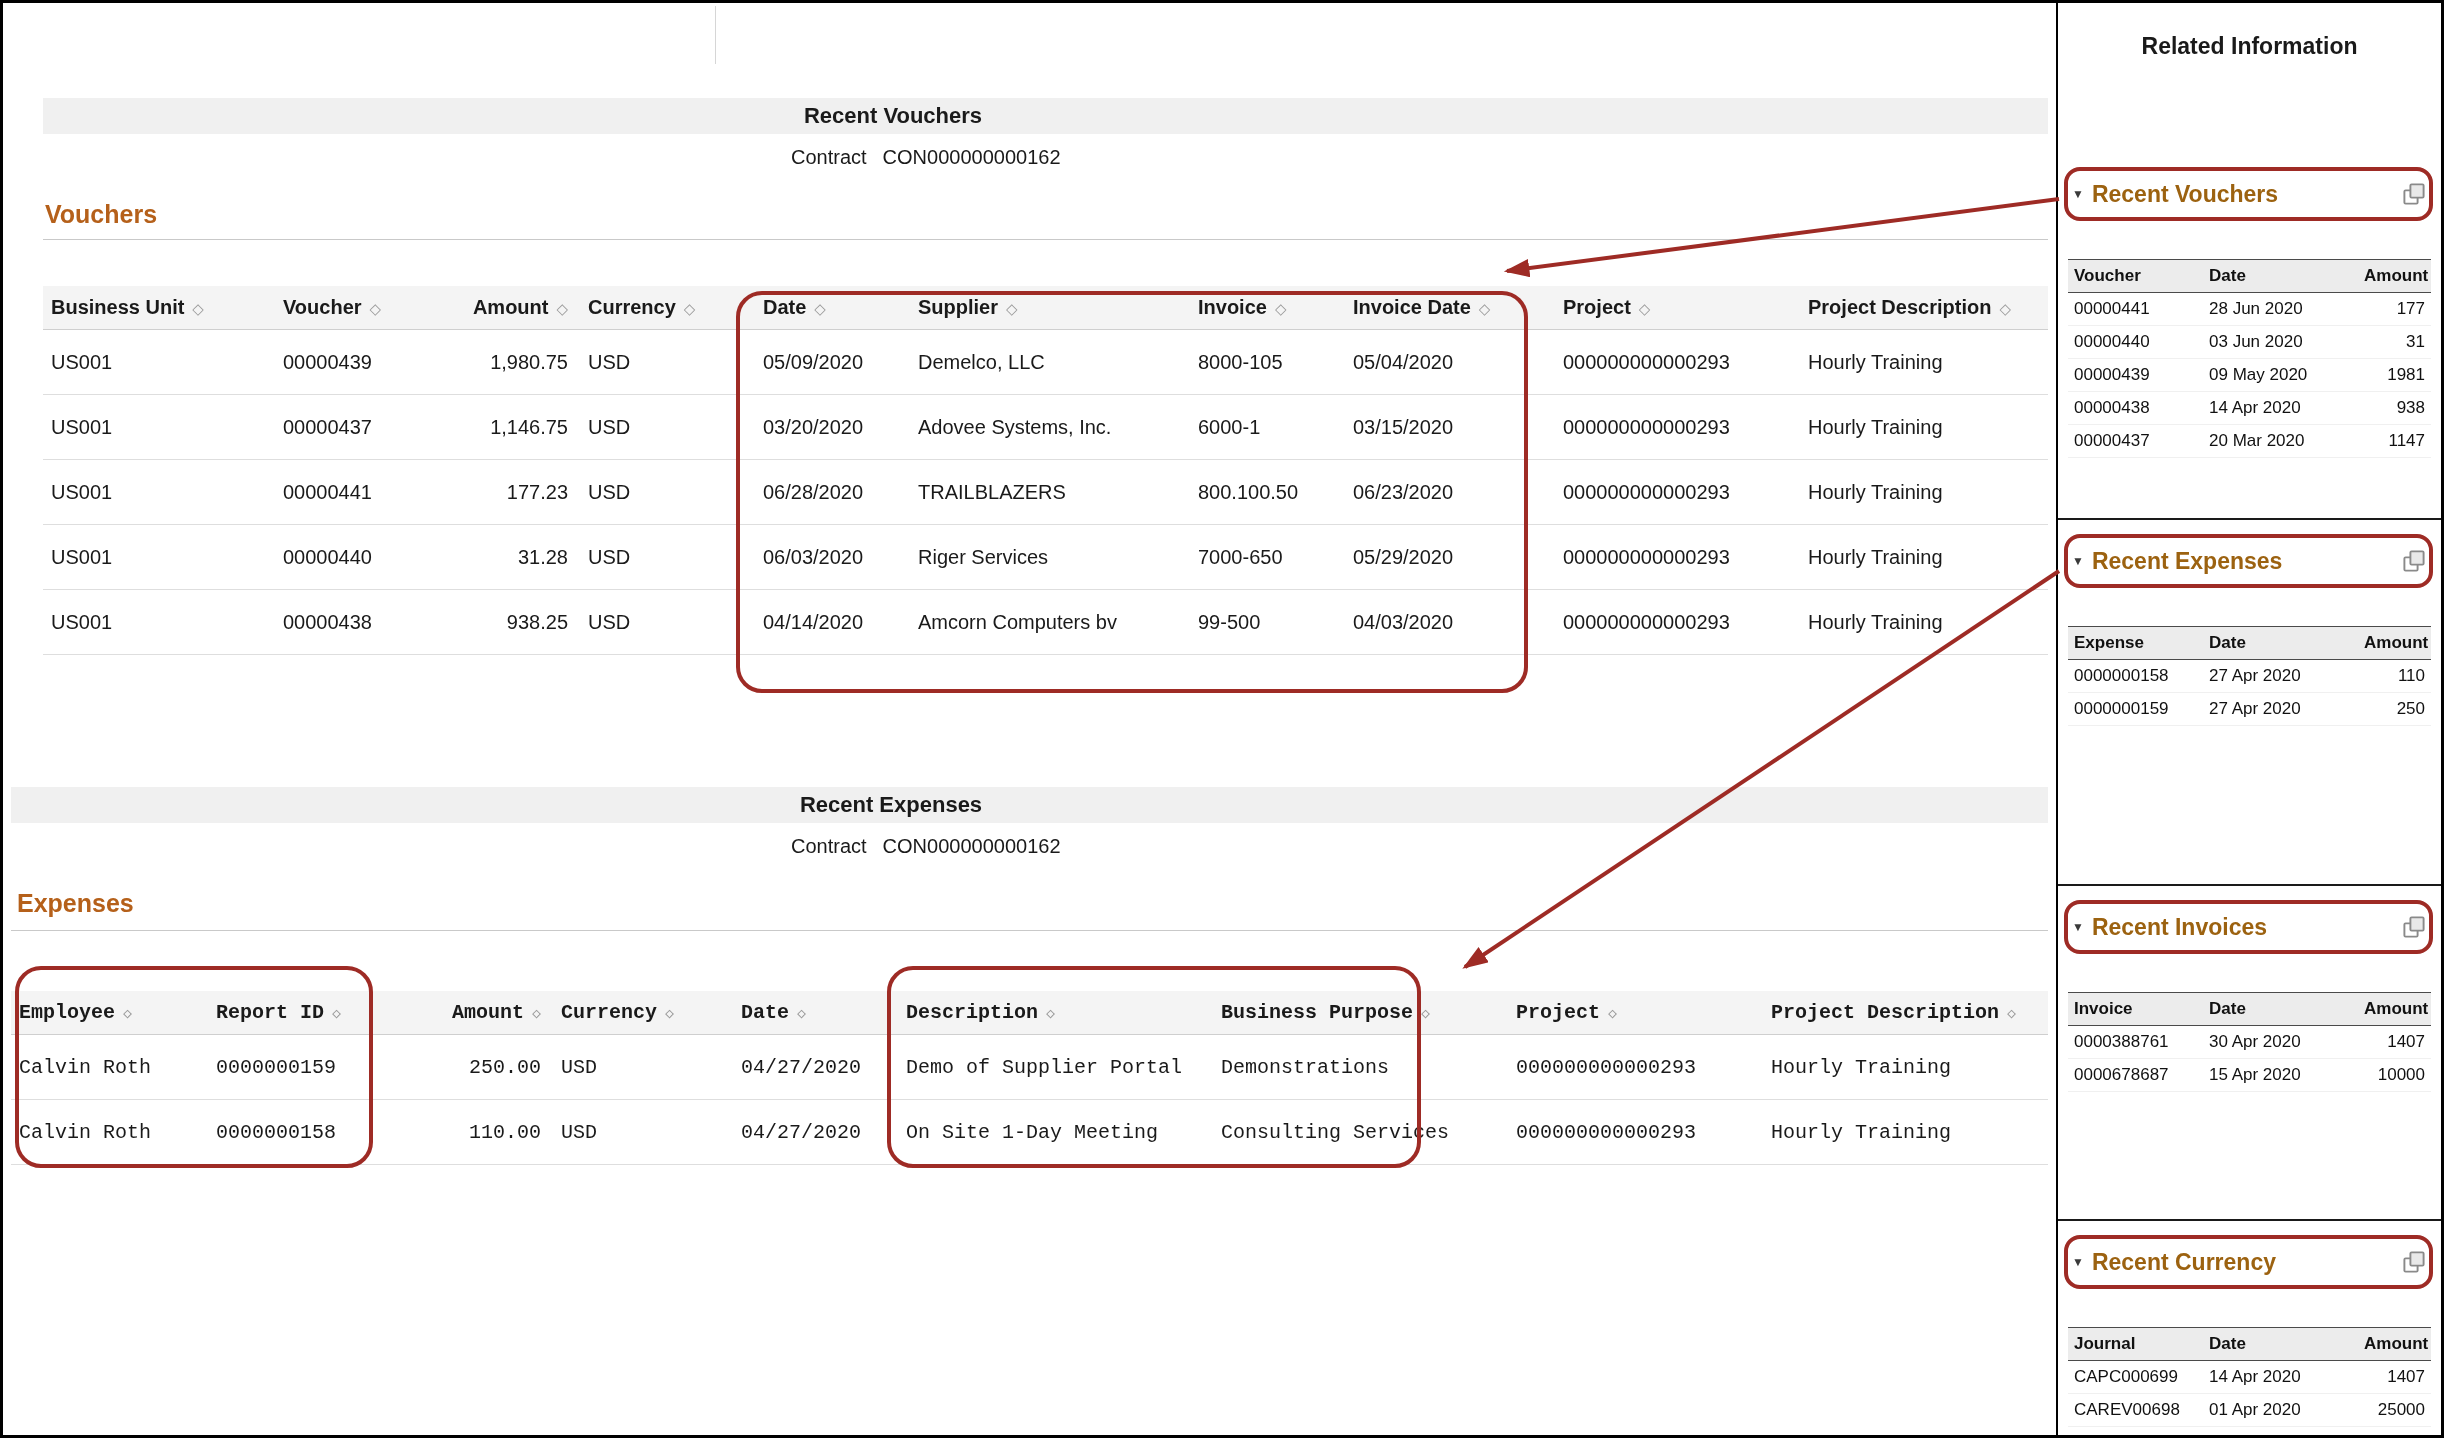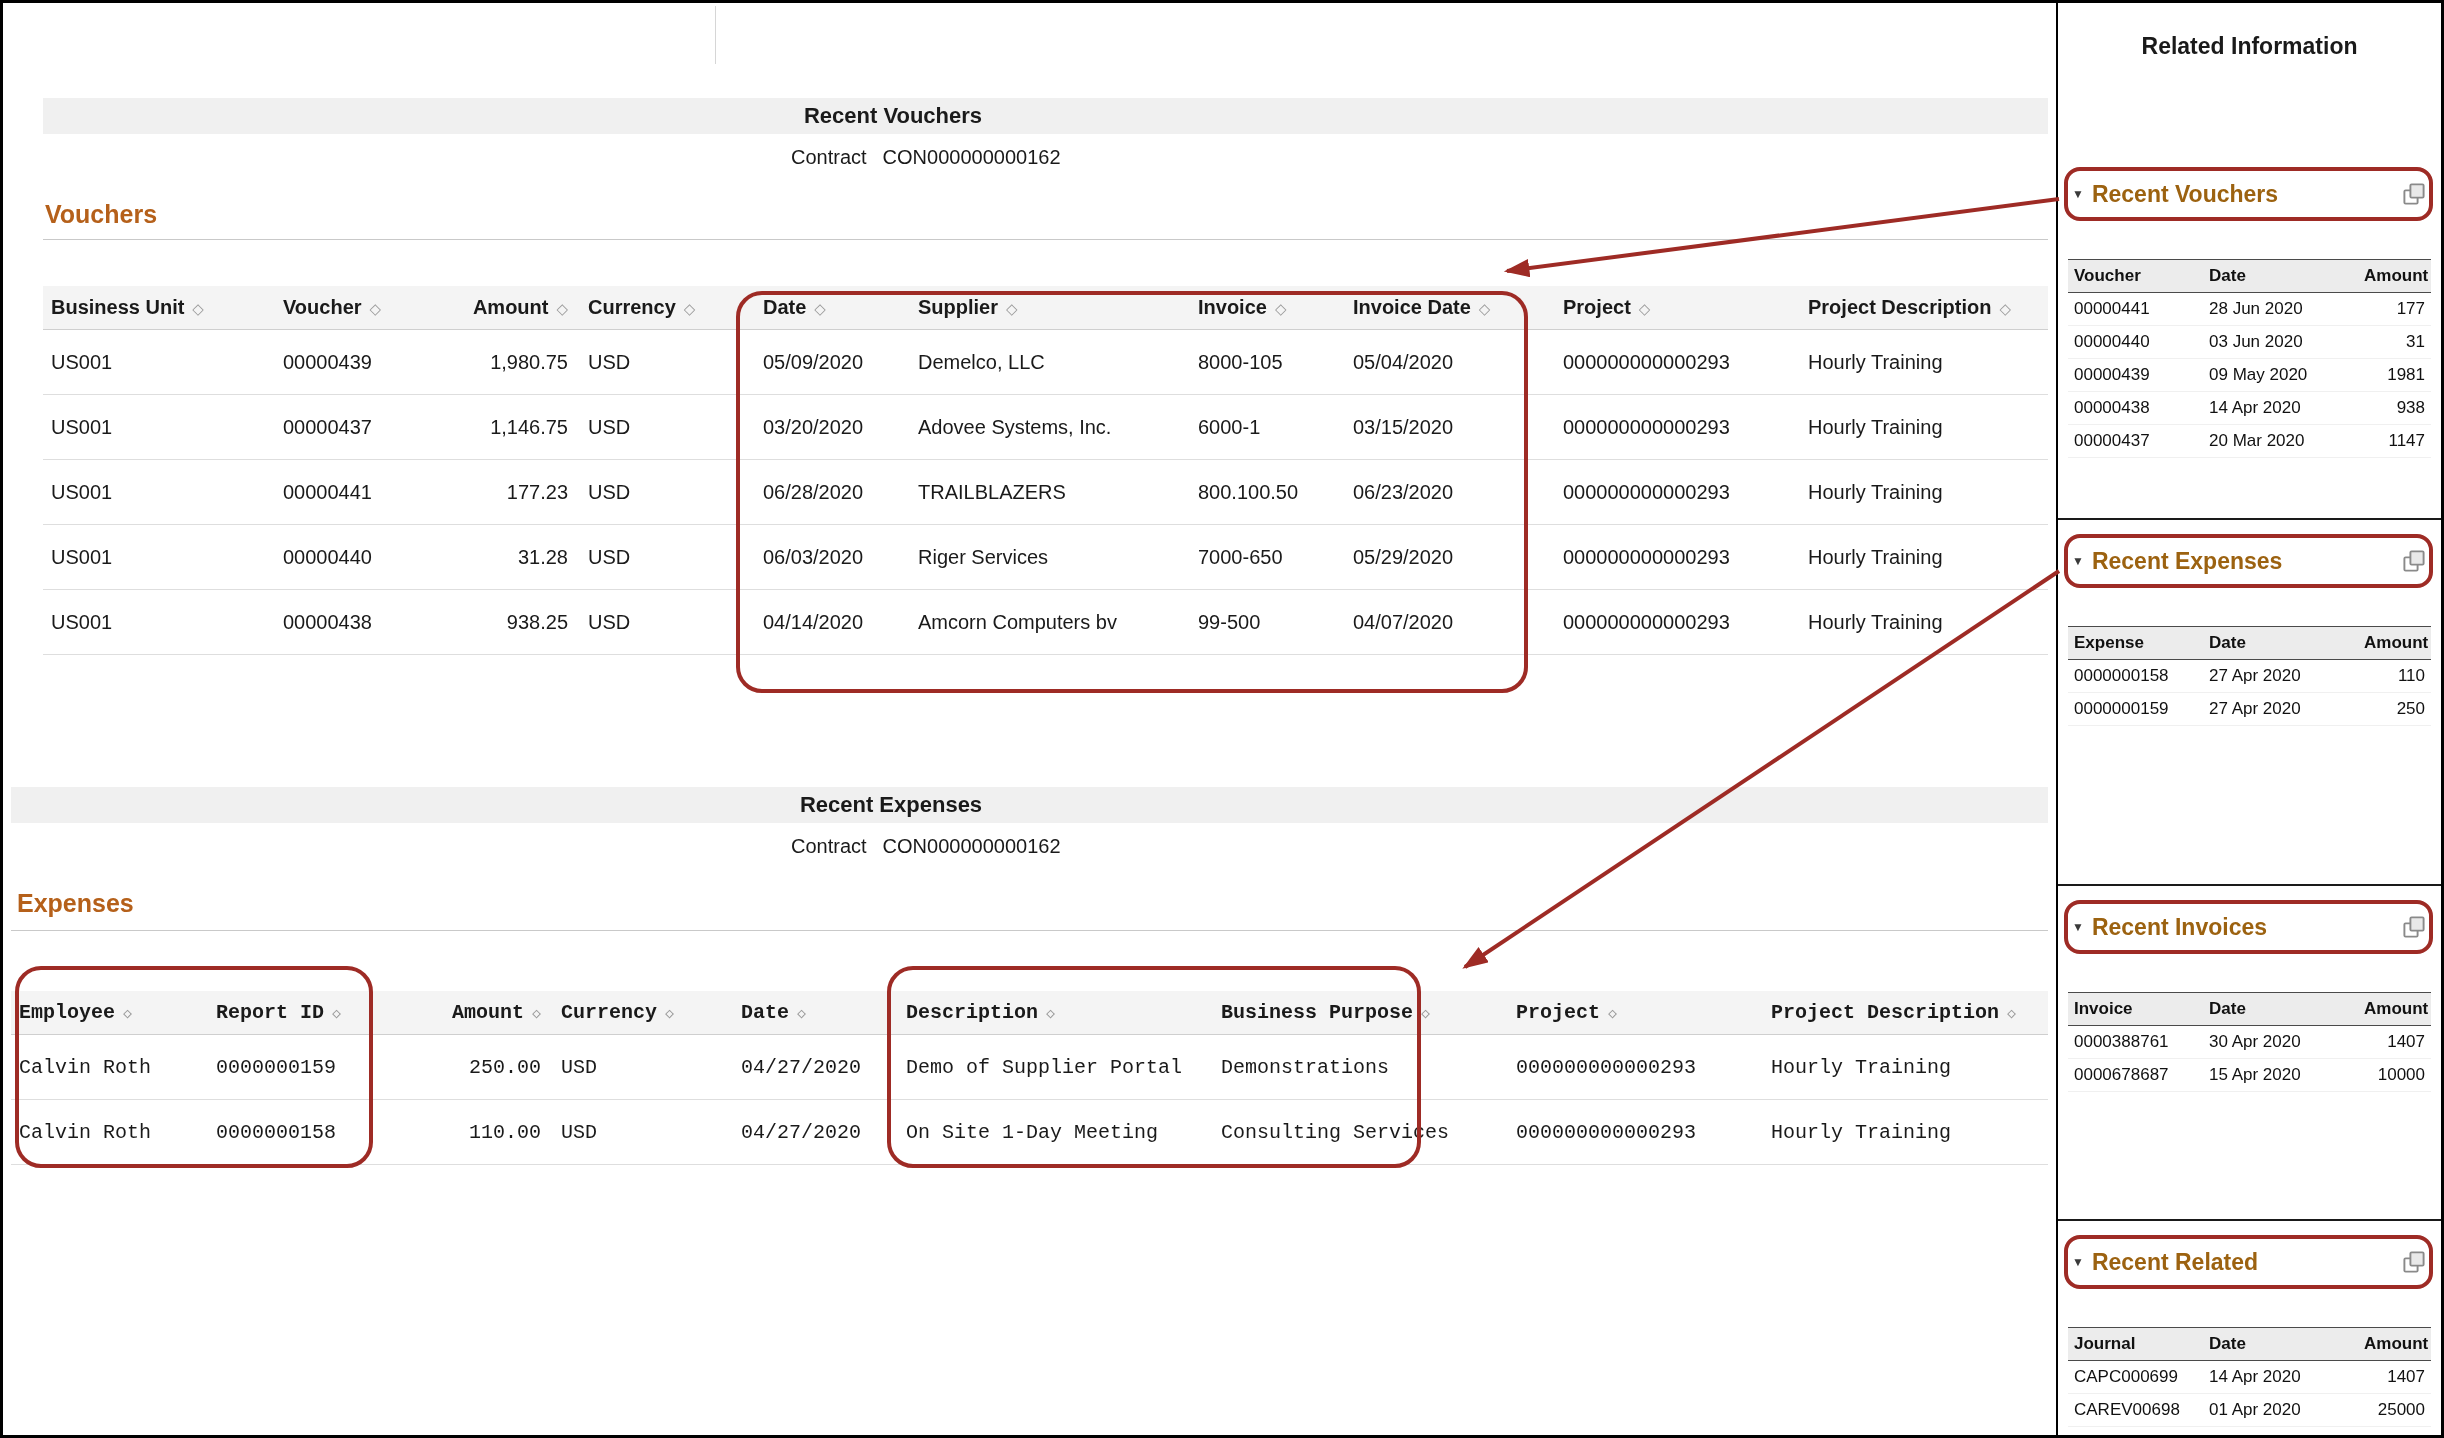--- a/index.html
+++ b/index.html
@@ -183,21 +183,21 @@
                 <td>Hourly Training</td>
               </tr>
               <tr>
                 <td>US001</td>
                 <td>00000438</td>
                 <td>938.25</td>
                 <td>USD</td>
                 <td>04/14/2020</td>
                 <td>Amcorn Computers bv</td>
                 <td>99-500</td>
-                <td>04/07/2020</td>
+                <td>04/03/2020</td>
                 <td>000000000000293</td>
                 <td>Hourly Training</td>
               </tr>
             </tbody>
         </table>
       </div>
     </section>
 
     <section class="panel expenses-panel">
       <div class="panel-titlebar">
@@ -390,21 +390,21 @@
               <td>15 Apr 2020</td>
               <td>10000</td>
             </tr>
           </tbody>
       </table>
     </div>
 
     <div class="side-section h4">
       <div class="side-header">
         <span class="caret">▼</span>
-        <span>Recent Related</span>
+        <span>Recent Currency</span>
         <svg class="popout" viewBox="0 0 20 20" width="26" height="24">
           <rect x="2" y="7" width="11" height="11" fill="#ffffff" stroke="#8a8a8a" stroke-width="1.6" rx="1"></rect>
           <rect x="7" y="2" width="11" height="11" fill="#e9e9e9" stroke="#8a8a8a" stroke-width="1.6" rx="1"></rect>
         </svg>
         <span class="ring"></span>
       </div>
       <table class="side-grid">
         <colgroup>
             <col style="width:135px">
             <col style="width:155px">

